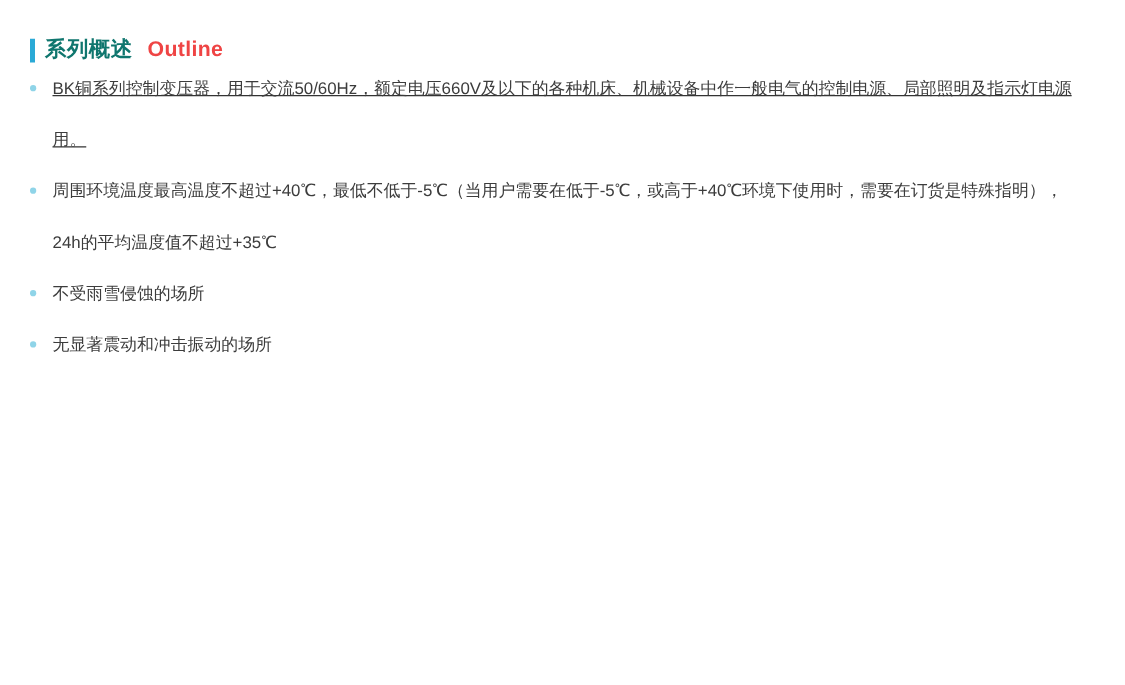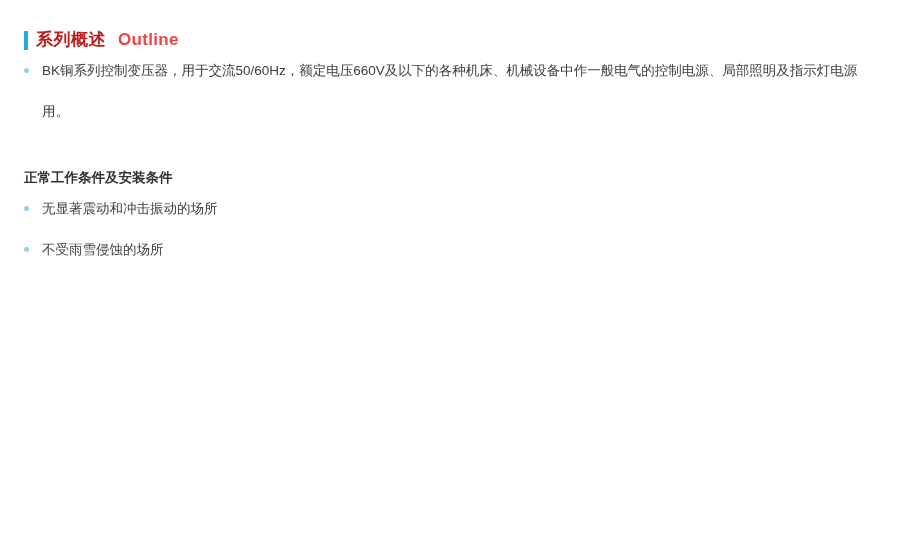--- a/index.html
+++ b/index.html
@@ -32,21 +32,21 @@
   .head-bar {
     width: 4px;
     height: 19px;
     background: #2aa9d6;
     margin-right: 8px;
     flex: 0 0 auto;
   }
   .head-cn {
     font-size: 17px;
     font-weight: bold;
-    color: #b91c1c;
+    color: #0f766e;
     letter-spacing: 0.5px;
     line-height: 20px;
   }
   .head-en {
     font-size: 17px;
     font-weight: bold;
     color: #ef4444;
     margin-left: 12px;
     line-height: 20px;
     letter-spacing: 0.3px;
@@ -71,20 +71,21 @@
     left: 0;
     top: 18px;
     width: 5px;
     height: 5px;
     border-radius: 50%;
     background: #8fd4e8;
   }
 
   .intro-list {
     margin-top: 18px;
+    text-decoration: underline;
   }
   .intro-list li {
     line-height: 41px;
     max-width: 818px;
   }
 
   .sub-title {
     font-size: 13.5px;
     font-weight: bold;
     color: #333333;
@@ -113,20 +114,20 @@
   <div class="section-head">
     <span class="head-bar"></span>
     <span class="head-cn">系列概述</span>
     <span class="head-en">Outline</span>
   </div>
 
   <ul class="bullets intro-list">
     <li>BK铜系列控制变压器，用于交流50/60Hz，额定电压660V及以下的各种机床、机械设备中作一般电气的控制电源、局部照明及指示灯电源用。</li>
   </ul>
 
-  <div class="sub-title">正常工作条件及安装条件</div>
 
   <ul class="bullets cond-list">
+    <li class="two-line">周围环境温度最高温度不超过+40℃，最低不低于-5℃（当用户需要在低于-5℃，或高于+40℃环境下使用时，需要在订货是特殊指明），24h的平均温度值不超过+35℃</li>
+    <li>不受雨雪侵蚀的场所</li>
     <li>无显著震动和冲击振动的场所</li>
-    <li>不受雨雪侵蚀的场所</li>
   </ul>
 
 </div>
 
 </body></html>

